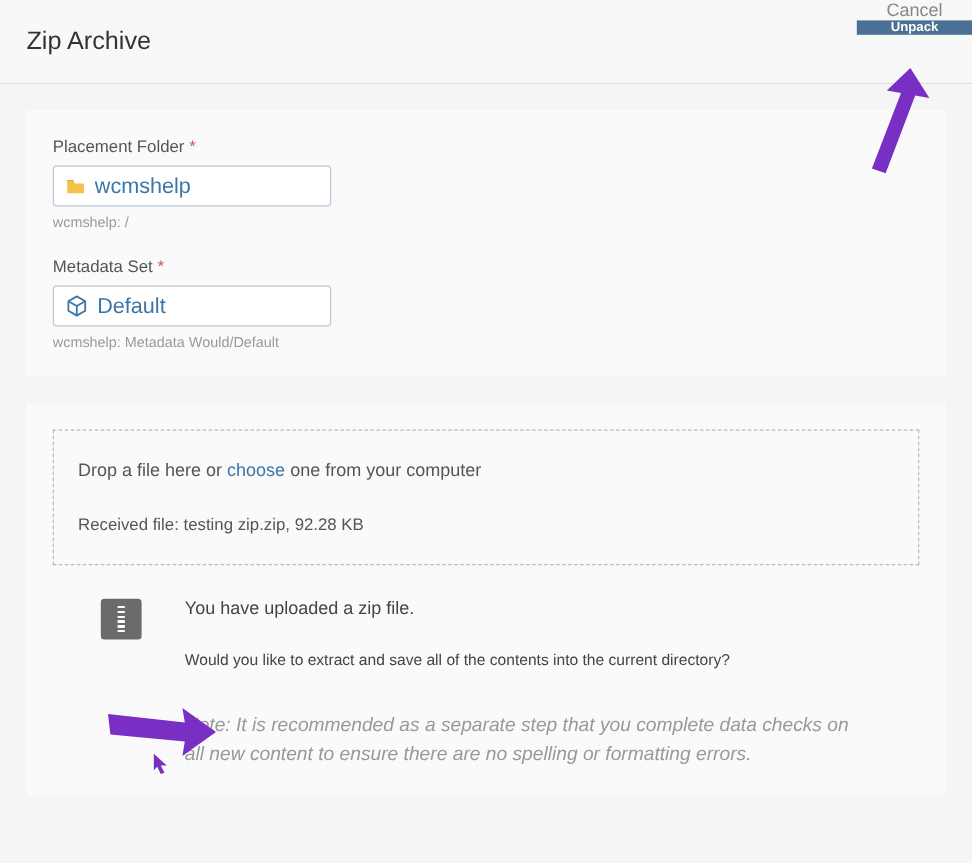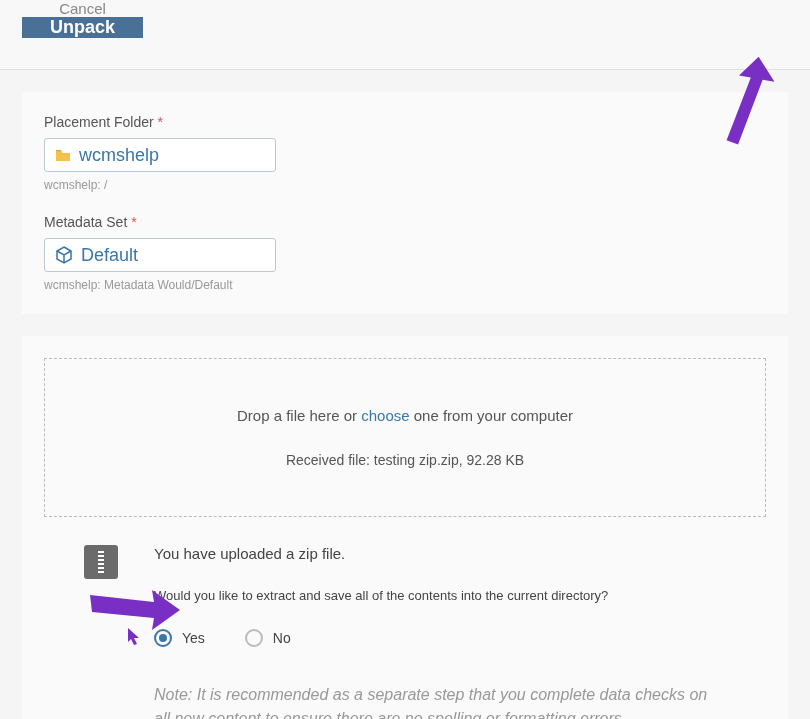--- a/index.html
+++ b/index.html
@@ -36,21 +36,21 @@
       border: none;
       color: #888;
       font-size: 15px;
       padding: 0 22px;
       cursor: pointer;
     }
     .unpack-btn {
       background: #4a7095;
       color: #fff;
       border: none;
-      font-size: 18px;
+      font-size: 11px;
       font-weight: 600;
       padding: 0 28px;
       cursor: pointer;
     }
     .panel {
       background: #fafafa;
       margin: 22px 22px 0 22px;
       padding: 22px;
     }
     .form-group { margin-bottom: 22px; }
@@ -90,22 +90,21 @@
       width: 18px; height: 18px;
       display: inline-block;
     }
     .panel2 {
       background: #fafafa;
       margin: 22px 22px 0 22px;
       padding: 22px;
     }
     .dropzone {
       border: 1px dashed #bbb;
-      padding: 48px 20px;
-      text-align: center;
+      padding: 25px 20px;
     }
     .dz-line1 {
       font-size: 15px;
       color: #555;
     }
     .choose-link {
       color: #3a77a8;
       cursor: pointer;
     }
     .dz-line2 {
@@ -183,20 +182,21 @@
     .arrow {
       position: absolute;
       pointer-events: none;
     }
     svg.arrow path, svg.arrow polygon { fill: #7a2fc4; }
   </style>
 </head>
 <body>
 
 <div class="header">
+  <div class="header-title">Zip Archive</div>
   <div class="header-actions">
     <button class="cancel-btn">Cancel</button>
     <button class="unpack-btn">Unpack</button>
   </div>
 </div>
 
 <div class="panel">
   <div class="form-group">
     <span class="label">
       <span>Placement Folder</span><span class="req"> *</span>
@@ -238,32 +238,20 @@
     <div class="dz-line2">Received file: testing zip.zip, 92.28 KB</div>
   </div>
 
   <div class="extract-row">
     <div class="zip-icon-box">
       <div class="zip-pattern"></div>
     </div>
     <div class="extract-content">
       <div class="uploaded-msg">You have uploaded a zip file.</div>
       <div class="extract-q">Would you like to extract and save all of the contents into the current directory?</div>
-      <div class="radio-row">
-        <div class="radio-item">
-          <div class="radio-outer">
-              <div class="radio-inner"></div>
-            </div>
-          <span class="radio-label">Yes</span>
-        </div>
-        <div class="radio-item">
-          <div class="radio-outer unchecked"></div>
-          <span class="radio-label">No</span>
-        </div>
-      </div>
       <div class="note">Note: It is recommended as a separate step that you complete data checks on all new content to ensure there are no spelling or formatting errors.</div>
     </div>
   </div>
 </div>
 
 <svg class="arrow" style="left:710px;top:55px" width="70" height="100" viewBox="0 0 70 100">
   <polygon points="40,0 60,22 48,22 35,90 23,88 36,22 24,22" transform="rotate(10 35 50)"></polygon>
 </svg>
 <svg class="arrow" style="left:90px;top:580px" width="90" height="50" viewBox="0 0 90 50">
   <polygon points="90,30 62,10 64,22 0,15 2,32 64,38 62,50"></polygon>

